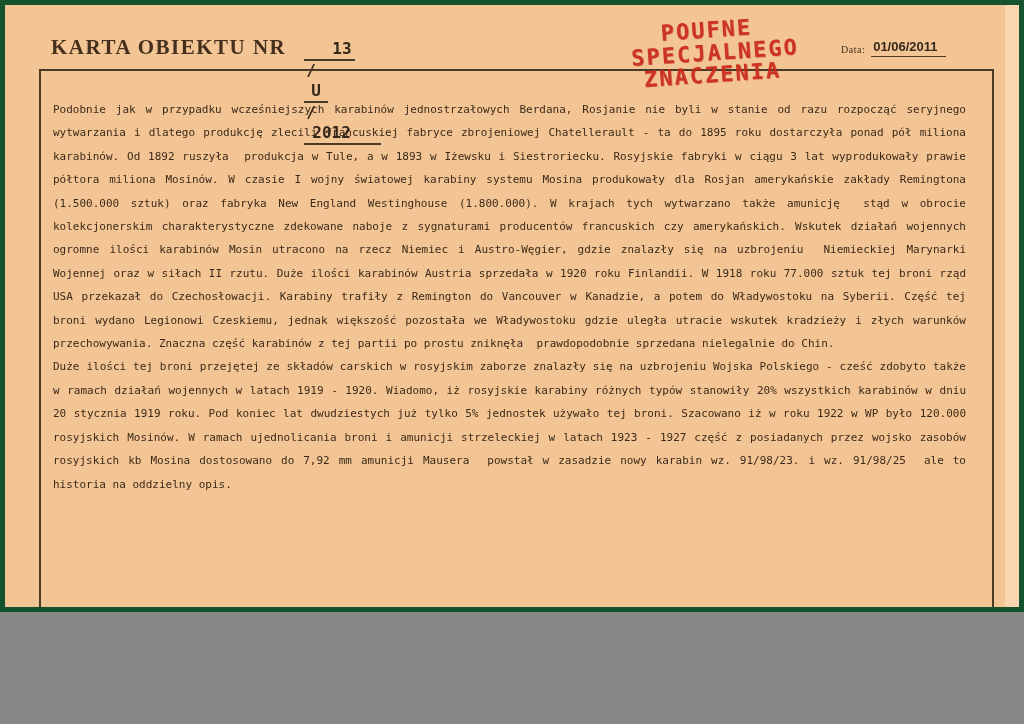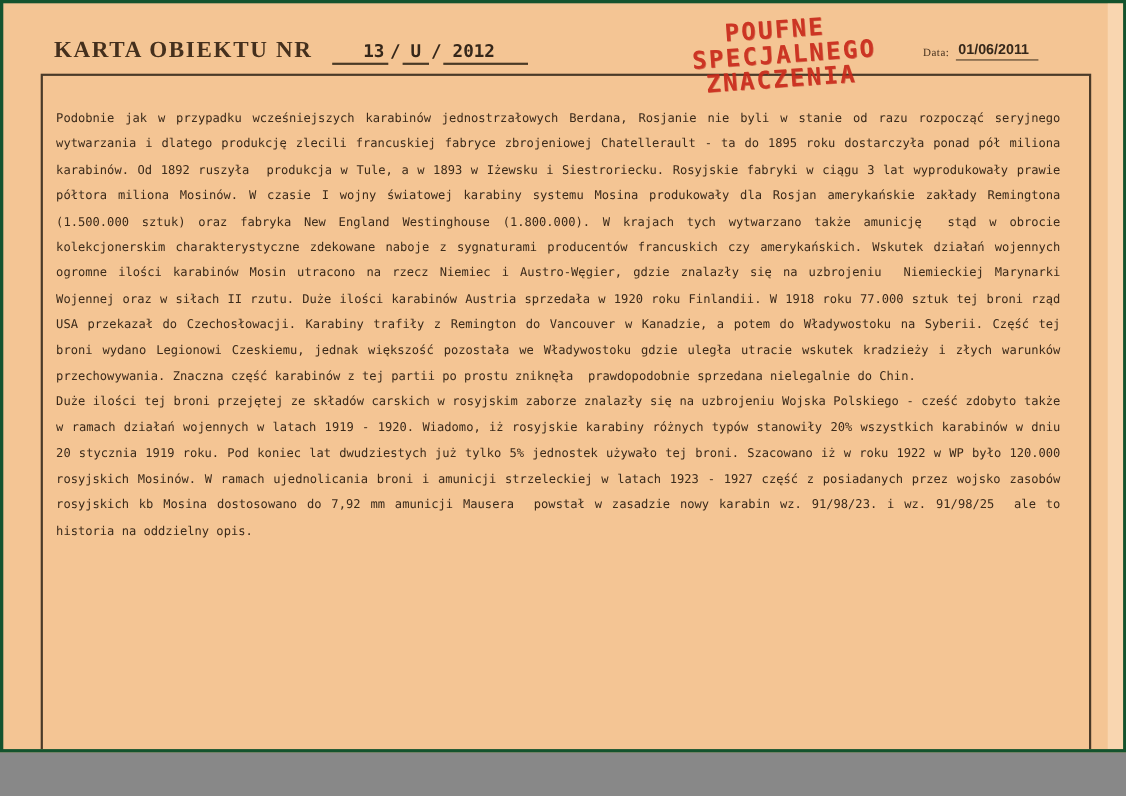--- a/index.html
+++ b/index.html
@@ -3,24 +3,24 @@
 <meta charset="utf-8">
 <style>
   html,body{margin:0;padding:0;}
   body{
     font-family:"Liberation Serif", serif;
     background:#888;
   }
   .page{
     position:relative;
     width:1024px;
-    height:684px;
+    height:612px;
     box-sizing:border-box;
     background:#f4c594;
-    border:3px solid #14532d;
+    border:5px solid #14532d;
     overflow:hidden;
   }
   
   .page::after{
     content:"";
     position:absolute;
     right:0;top:0;bottom:0;width:14px;
     background:rgba(255,236,210,0.45);
     pointer-events:none;
   }
@@ -41,20 +41,21 @@
     color:#45301d;
   }
   .card-number{
     display:inline-flex;
     align-items:baseline;
     margin-left:18px;
     font-family:"DejaVu Sans Mono", monospace;
     font-size:16px;
     font-weight:600;
     color:#35271a;
+    flex-direction:column;
   }
   .num-seg{
     border-bottom:2px solid #4a3a26;
     padding:0 3px 1px 3px;
     text-align:center;
   }
   .num-seg.first{ padding-left:28px; }
   .num-seg.mid{ padding:0 7px 1px 7px; }
   .num-seg.last{ padding-right:30px; padding-left:8px; }
   .num-slash{ padding:0 2px 1px 2px; }

